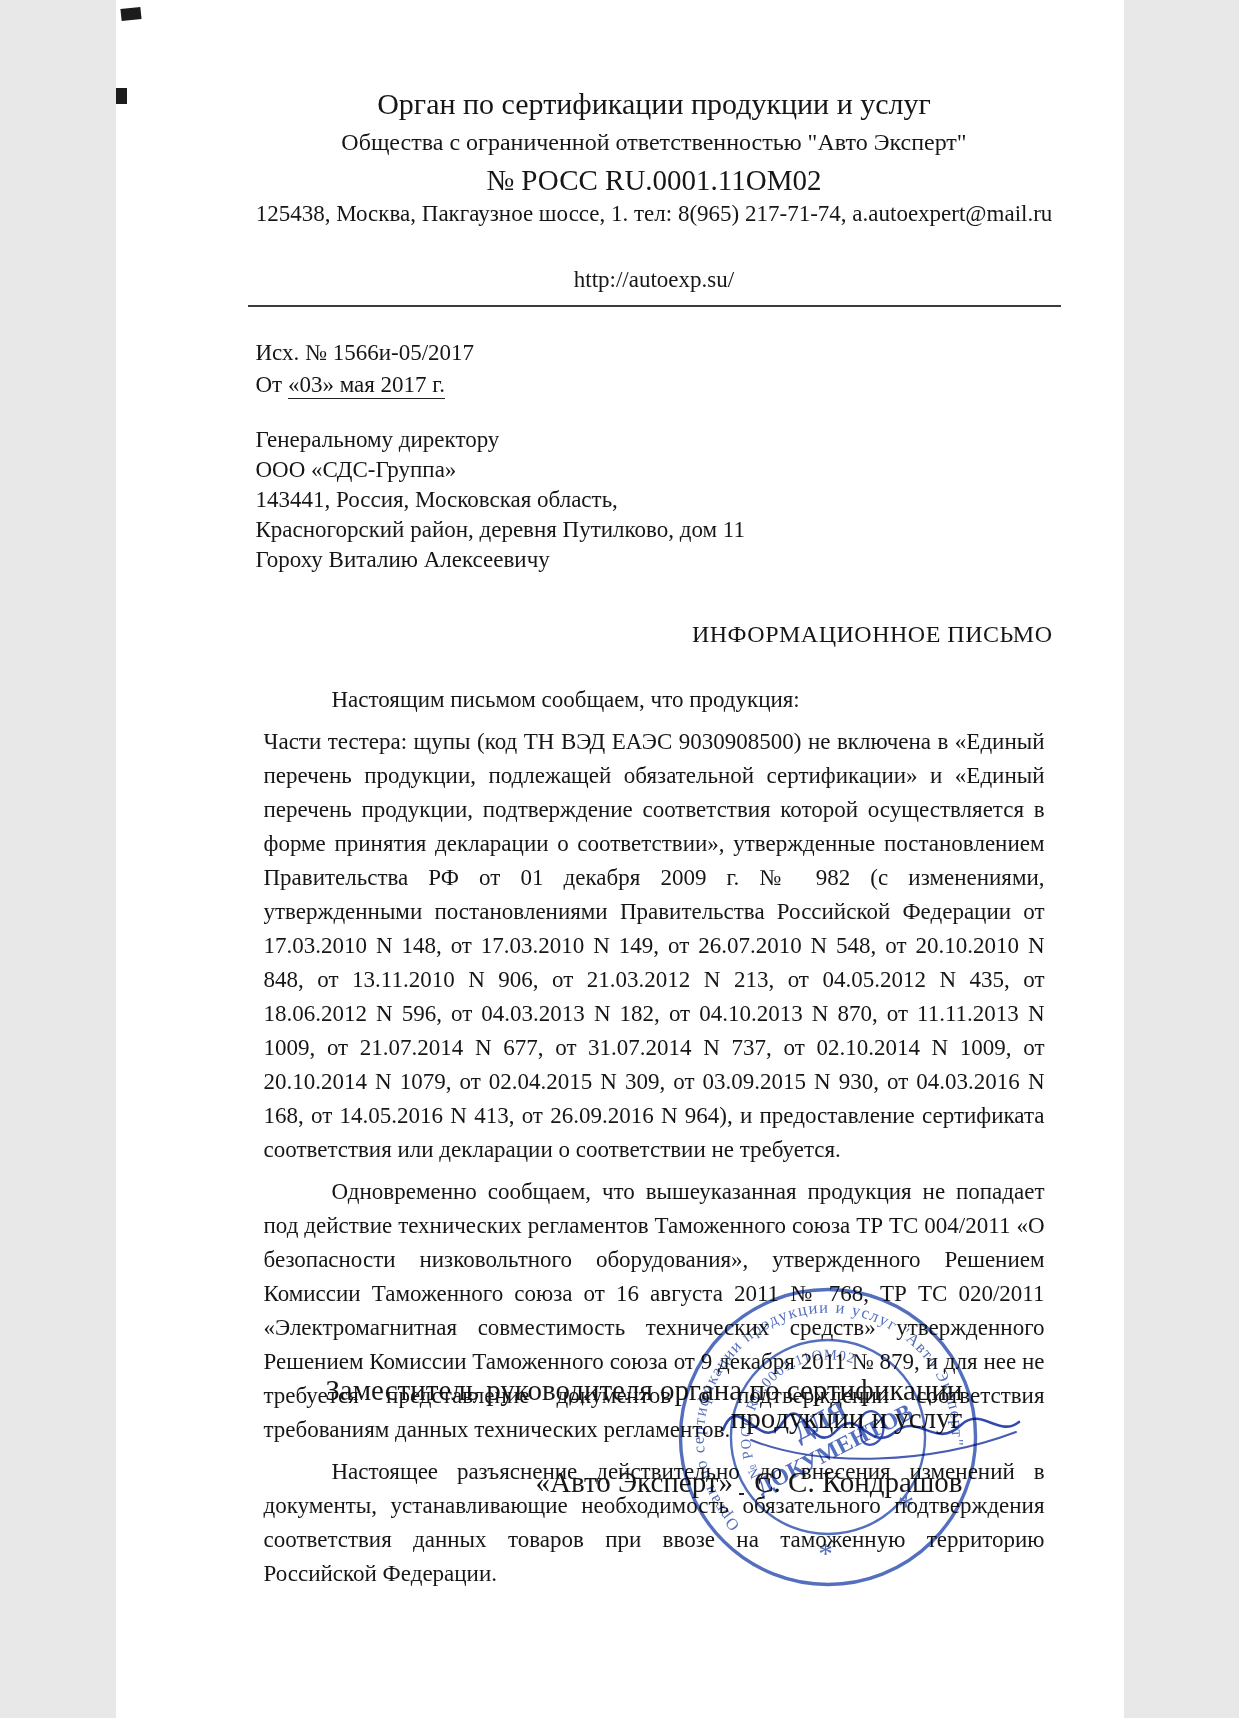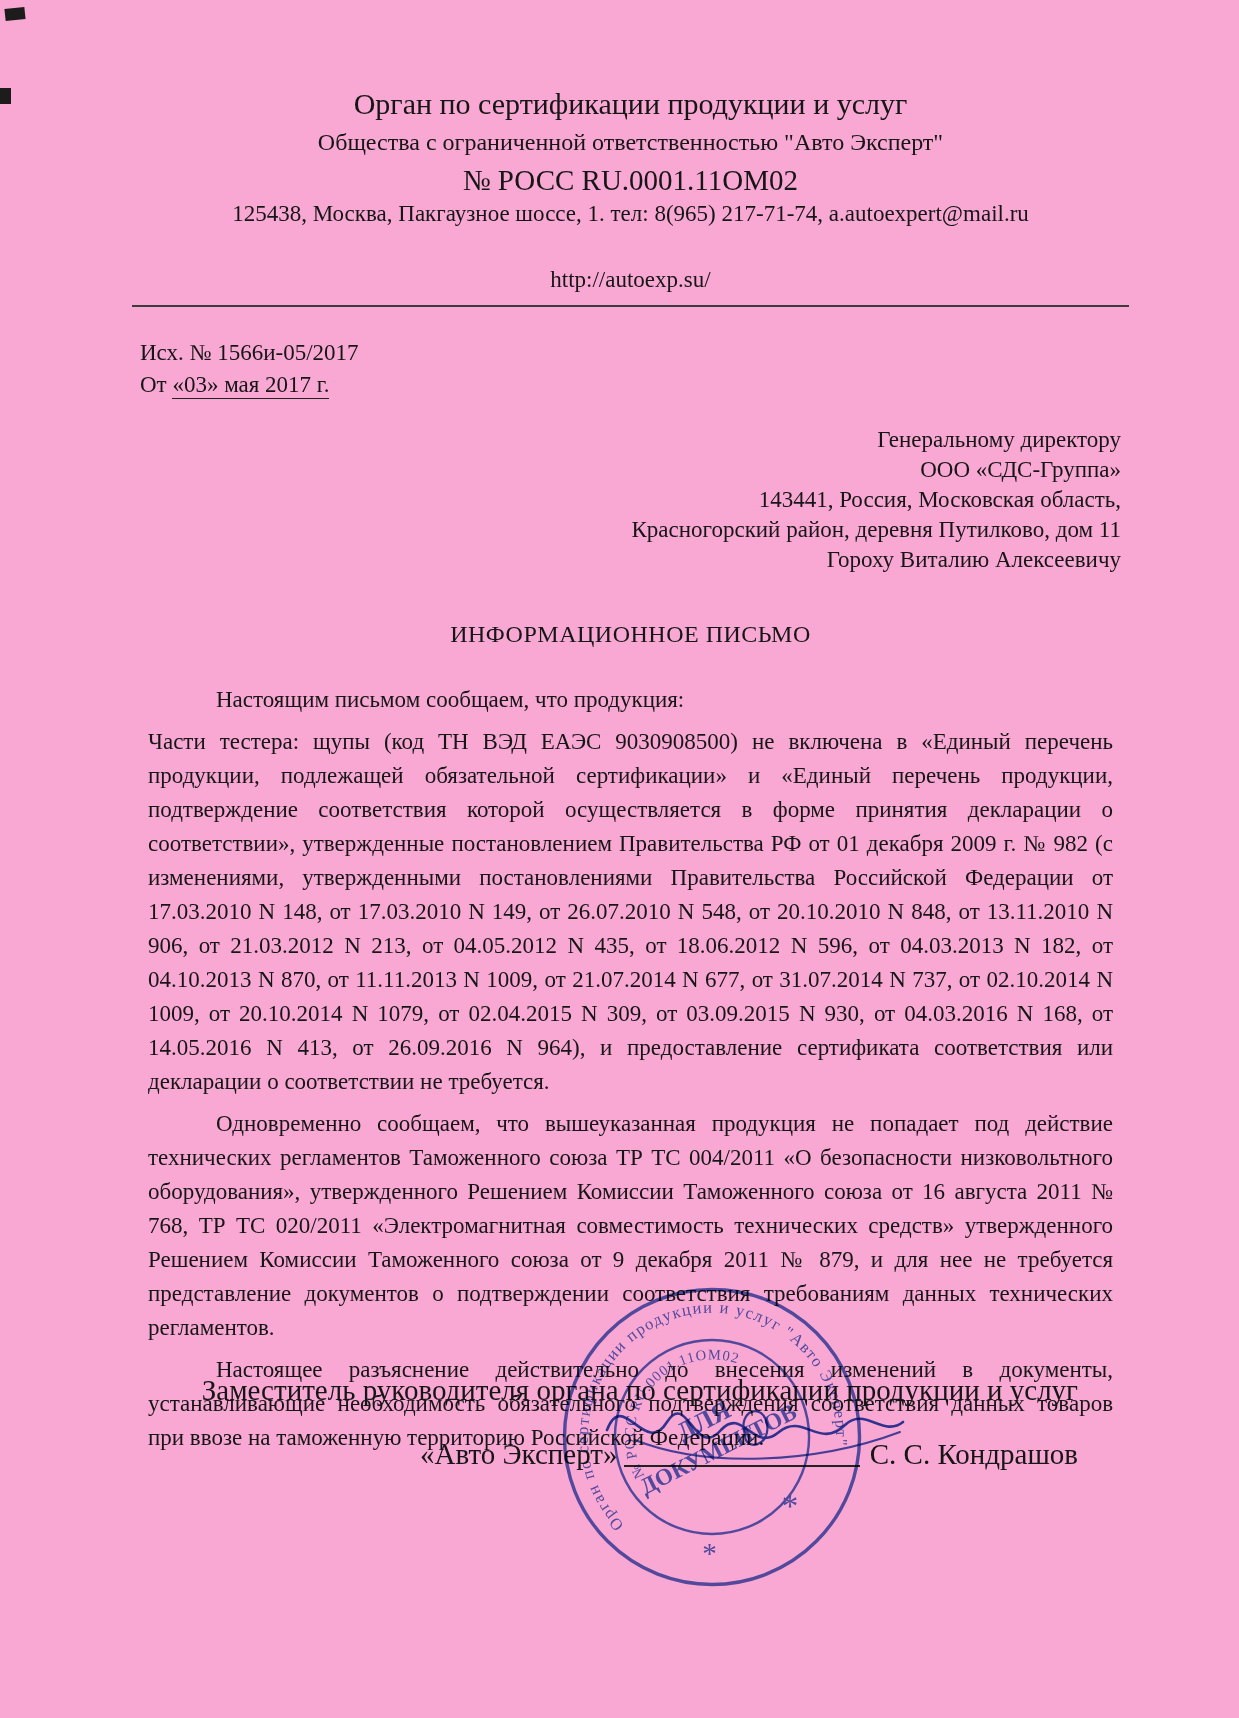--- a/index.html
+++ b/index.html
@@ -1,47 +1,47 @@
 <!DOCTYPE html>
 <html><head>
 <meta charset="utf-8">
 <style>
   html,body { margin:0; padding:0; background:#e8e8e8; }
   .page {
     position:relative;
-    width:1239px; height:1718px;
+    width:1008px; height:1718px;
     margin:0 auto;
-    background:#f9a8d4;
+    background:#ffffff;
     font-family:"Liberation Serif","DejaVu Serif",serif;
     color:#161616;
     overflow:hidden;
     box-sizing:border-box;
-    padding:85px 118px 0 140px;
+    padding:85px 71px 0 140px;
   }
   
   .artifact { position:absolute; background:#1c1c1c; }
   .artifact.a1 { left:5px; top:8px;  width:20px; height:12px; transform:rotate(-6deg); }
   .artifact.a2 { left:0px; top:88px; width:11px; height:16px; }
 
   
   .letterhead { text-align:center; }
   .lh1 { font-size:30px; line-height:38px; }
   .lh2 { font-size:24px; line-height:38px; }
   .lh3 { font-size:29px; line-height:38px; }
   .lh4 { font-size:23px; line-height:30px; }
   .lh5 { font-size:23px; line-height:30px;margin-top:36px; }
 
   .divider { border:none; border-top:2px solid #3c3c3c; margin:10px -8px 30px -8px; }
 
   .ref { font-size:23px; line-height:32px; }
   .ref .date-ul { border-bottom:1.5px solid #222; padding-bottom:1px; }
 
-  .recipient { margin-top:24px; text-align:right; font-size:23px; line-height:30px; }
+  .recipient { margin-top:24px; text-align:left; font-size:23px; line-height:30px; }
 
-  .letter-title { margin-top:44px; text-align:center; font-size:24px; letter-spacing:0.5px; line-height:30px; }
+  .letter-title { margin-top:44px; text-align:right; font-size:24px; letter-spacing:0.5px; line-height:30px; }
 
   .body-text { margin-top:34px; font-size:23px; line-height:34px; text-align:justify; }
   .body-text p { margin:8px; }
   .body-text p.ind { text-indent:68px; }
 
   
   .sig-block { position:absolute; left:140px; right:161px; top:1376px; font-size:29px; }
   .sig-title { text-align:right; line-height:28px; }
   .sig-row { display:flex; align-items:flex-end; margin-top:34px; margin-left:280px; }
   .sig-org { white-space:nowrap; }

